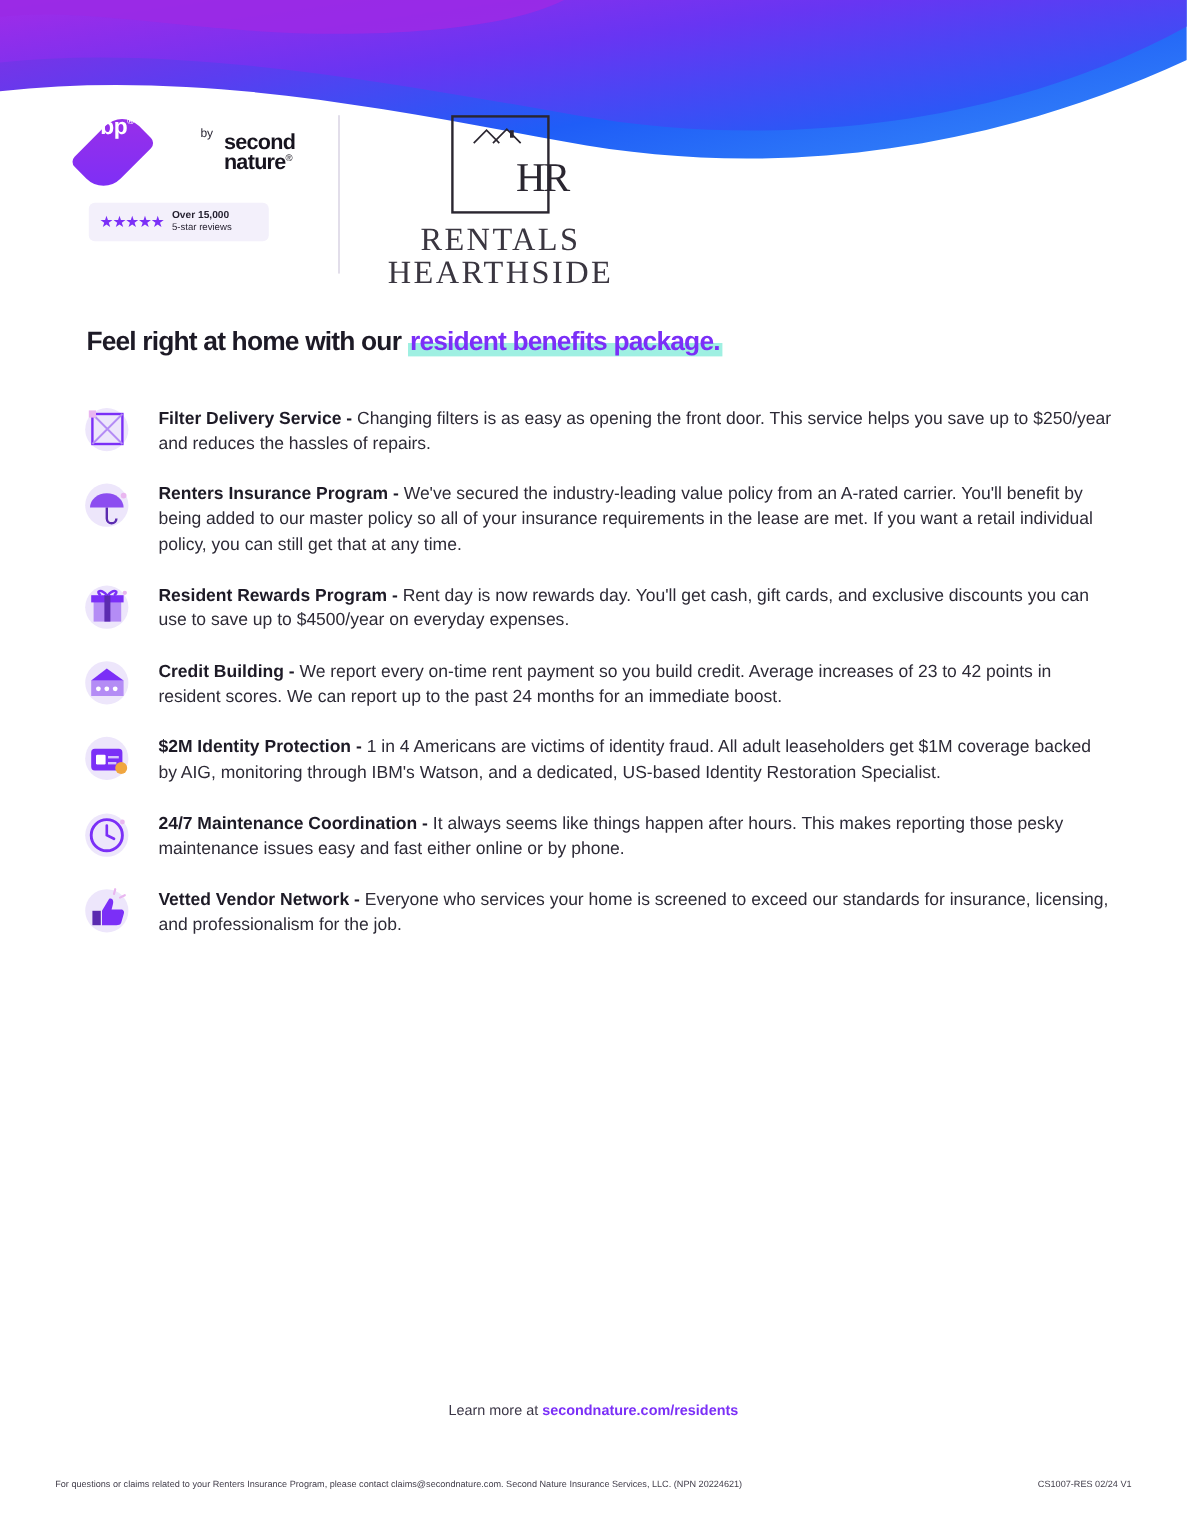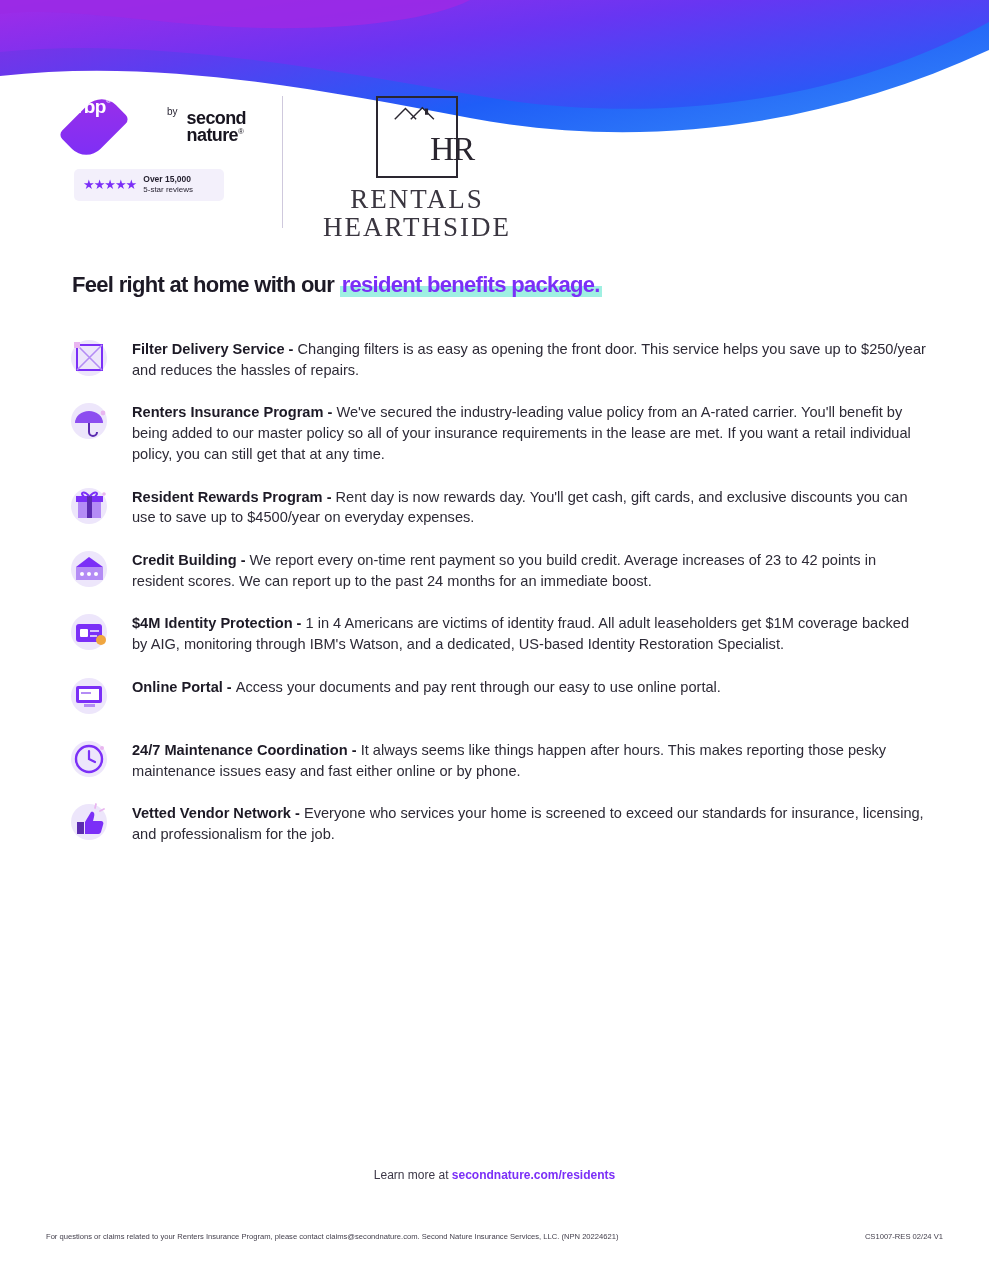--- a/index.html
+++ b/index.html
@@ -382,35 +382,23 @@
     <div class="b-icon">
       <div class="disc"></div>
       <svg width="46" height="44" viewBox="0 0 46 44">
         <rect x="8" y="14" width="26" height="18" rx="3" fill="#7b2ff7"></rect>
         <rect x="12" y="19" width="8" height="8" rx="1" fill="#ffffff"></rect>
         <rect x="22" y="20" width="9" height="2" fill="#d6c2fb"></rect>
         <rect x="22" y="25" width="7" height="2" fill="#d6c2fb"></rect>
         <circle cx="33" cy="30" r="5" fill="#f0a640"></circle>
       </svg>
     </div>
-    <div class="b-text"><b>$4M Identity Protection - </b><span>1 in 4 Americans are victims of identity fraud. All adult leaseholders get $1M coverage backed by AIG, monitoring through IBM's Watson, and a dedicated, US-based Identity Restoration Specialist.</span></div>
-  </div>
-
-  <div class="benefit">
-    <div class="b-icon">
-      <div class="disc"></div>
-      <svg width="46" height="44" viewBox="0 0 46 44">
-        <rect x="8" y="12" width="26" height="17" rx="2" fill="#7b2ff7"></rect>
-        <rect x="11" y="15" width="20" height="11" fill="#ffffff"></rect>
-        <rect x="16" y="30" width="11" height="3" fill="#b48cf5"></rect>
-        <rect x="13" y="18" width="10" height="2" fill="#b48cf5"></rect>
-      </svg>
-    </div>
-    <div class="b-text"><b>Online Portal - </b><span>Access your documents and pay rent through our easy to use online portal.</span></div>
-  </div>
+    <div class="b-text"><b>$2M Identity Protection - </b><span>1 in 4 Americans are victims of identity fraud. All adult leaseholders get $1M coverage backed by AIG, monitoring through IBM's Watson, and a dedicated, US-based Identity Restoration Specialist.</span></div>
+  </div>
+
 
   <div class="benefit">
     <div class="b-icon">
       <div class="disc"></div>
       <svg width="46" height="44" viewBox="0 0 46 44">
         <circle cx="21" cy="22" r="13" fill="none" stroke="#7b2ff7" stroke-width="2.4"></circle>
         <path d="M21,14 L21,22 L27,25" fill="none" stroke="#7b2ff7" stroke-width="2.2" stroke-linecap="round"></path>
         <circle cx="34" cy="11" r="2" fill="#e9b6f0"></circle>
       </svg>
     </div>

